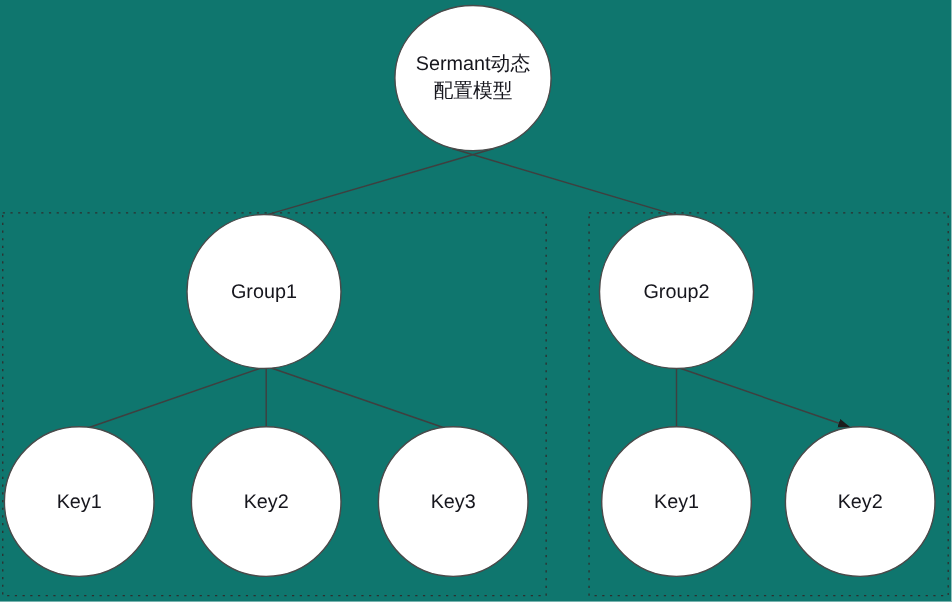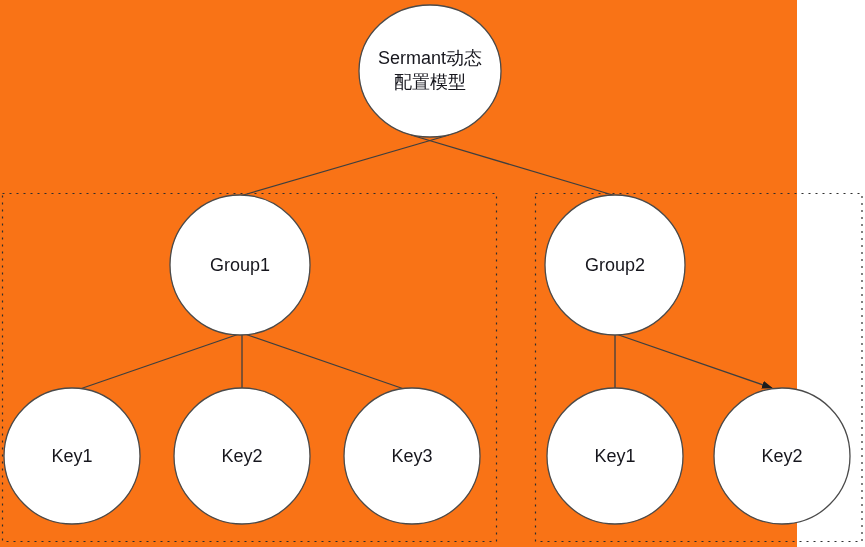--- a/index.html
+++ b/index.html
@@ -1,20 +1,20 @@
 <!DOCTYPE html>
 <html><head>
 <meta charset="utf-8">
 <style>
   html, body { margin: 0; padding: 0; background: #ffffff; }
   .canvas {
     position: relative;
-    width: 797px;
+    width: 865px;
     height: 547px;
-    background: #f97316;
+    background: #0f766e;
     font-family: "Liberation Sans", "DejaVu Sans", sans-serif;
   }
   svg { display: block; }
   .boundary {
     fill: none;
     stroke: #2e2e2e;
     stroke-width: 1.2;
     stroke-dasharray: 2 5;
   }
   .edge {

